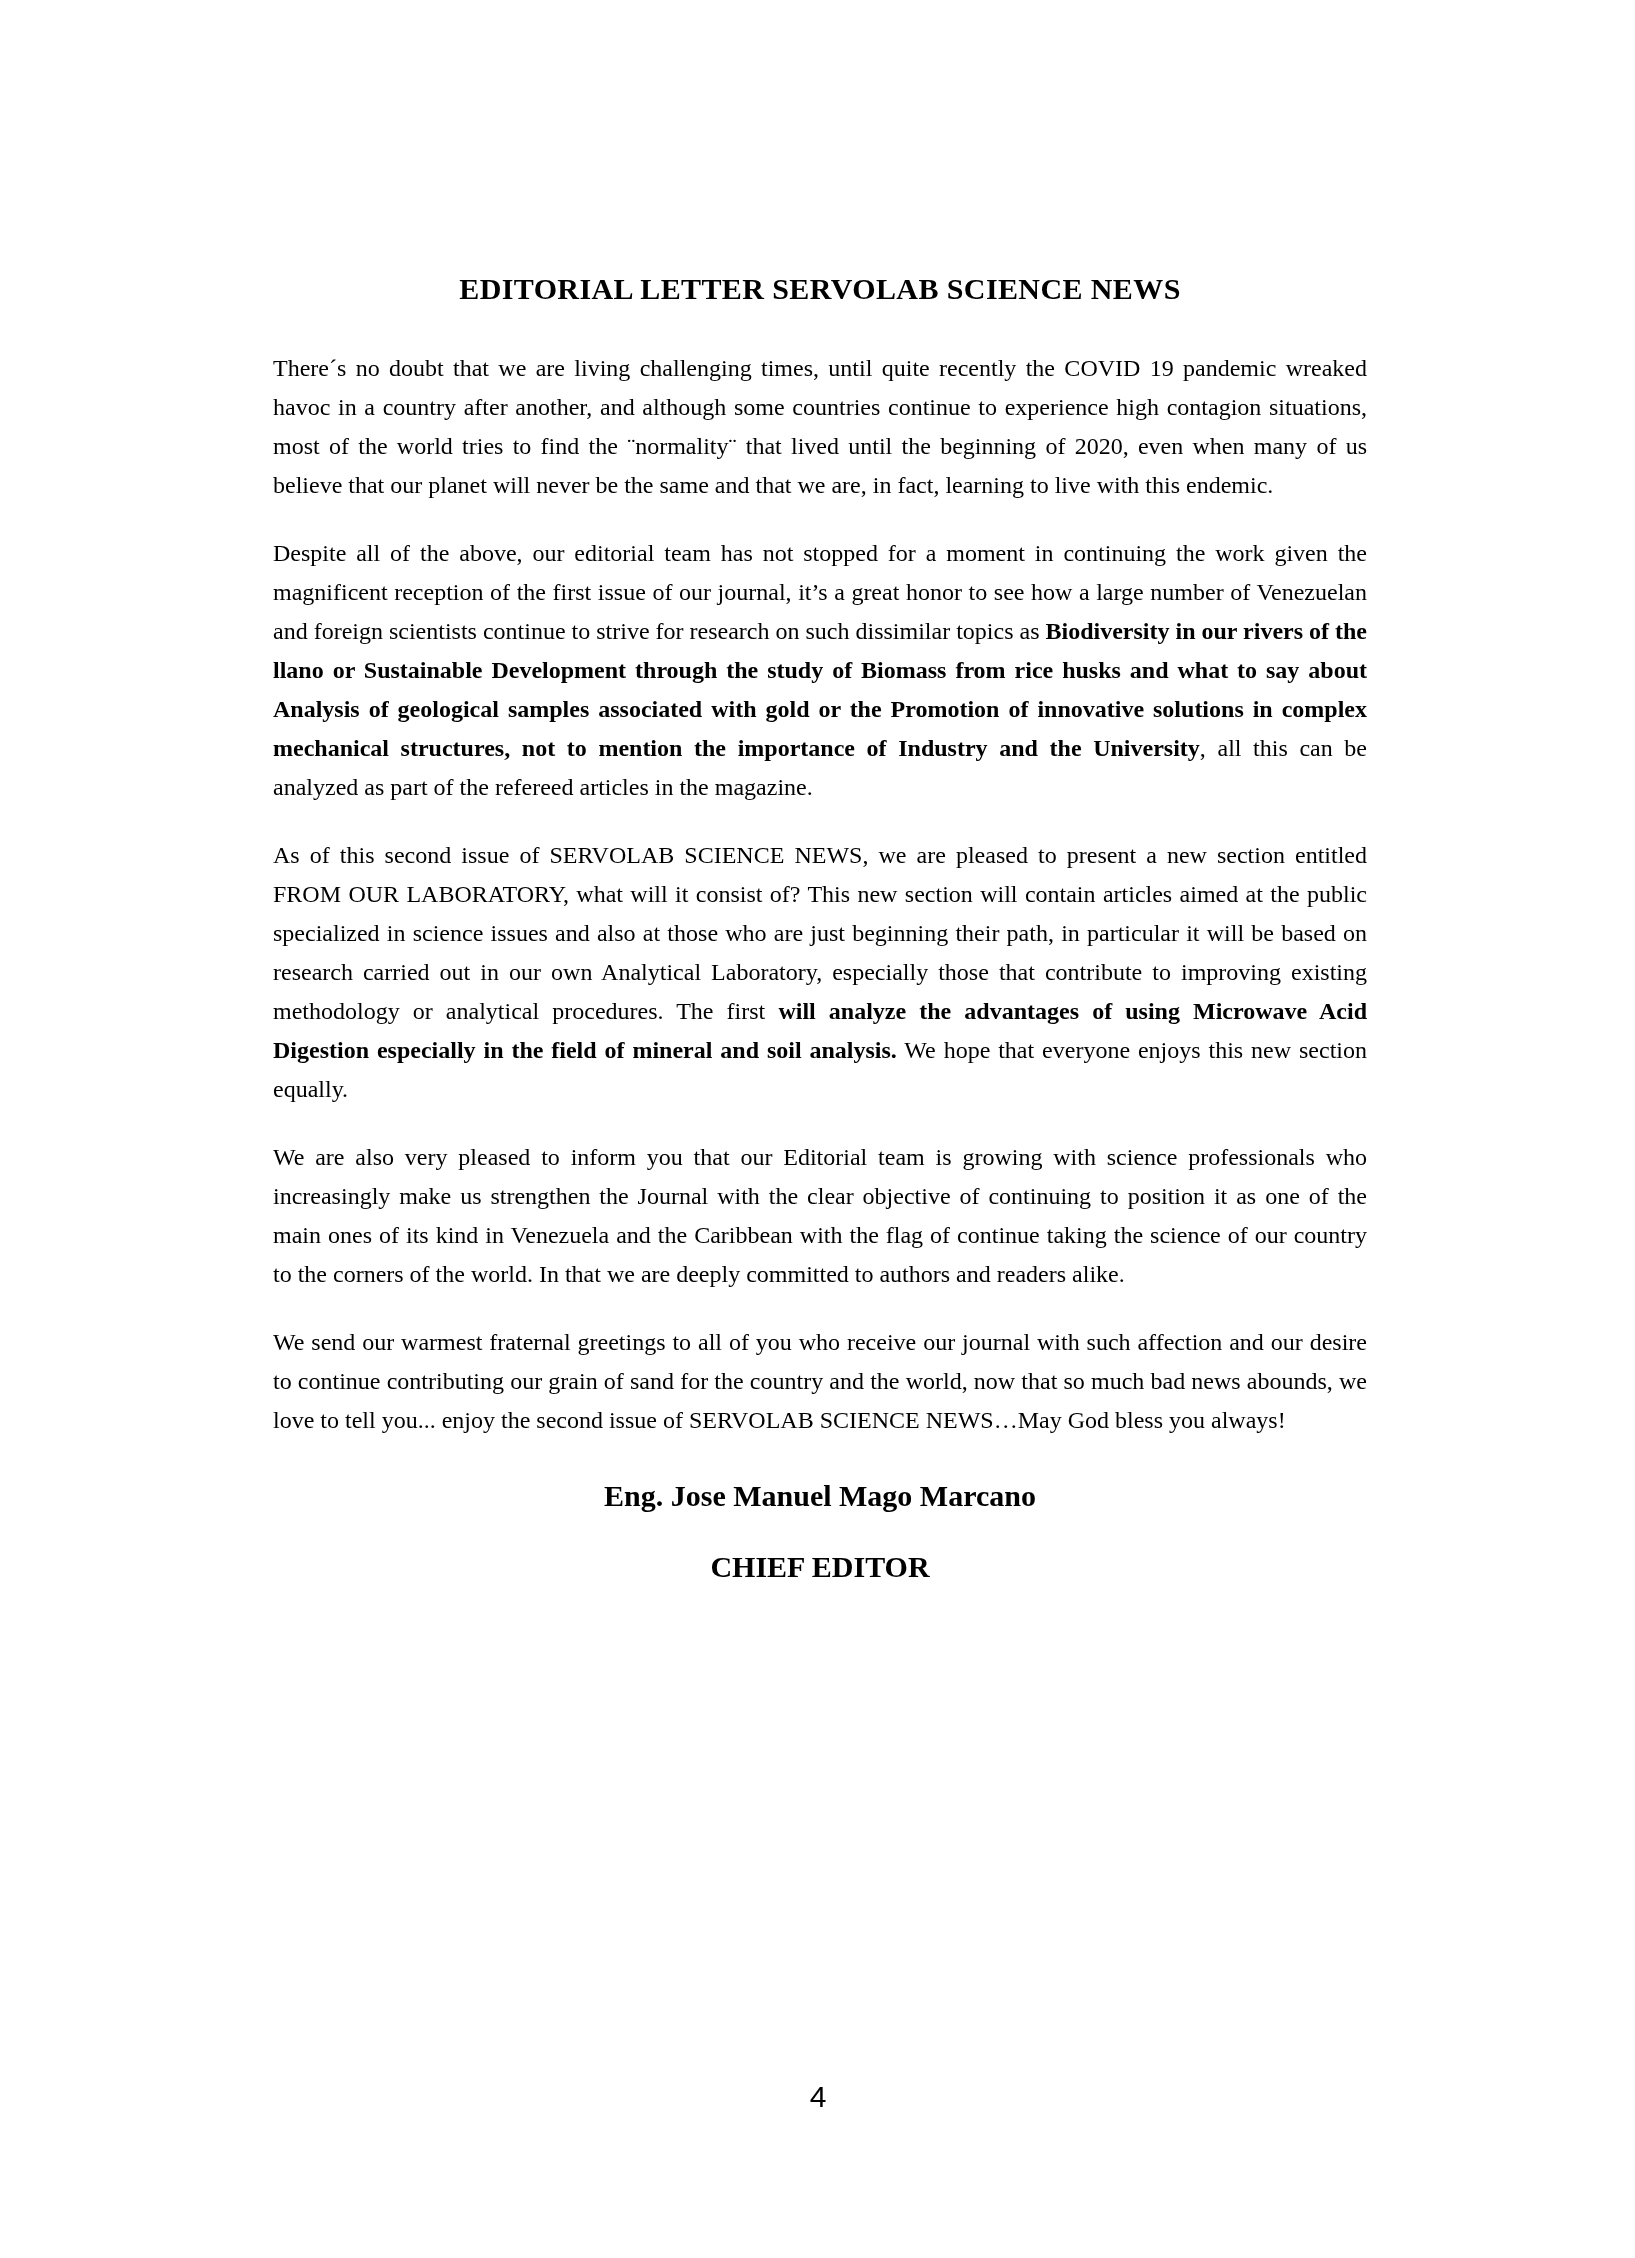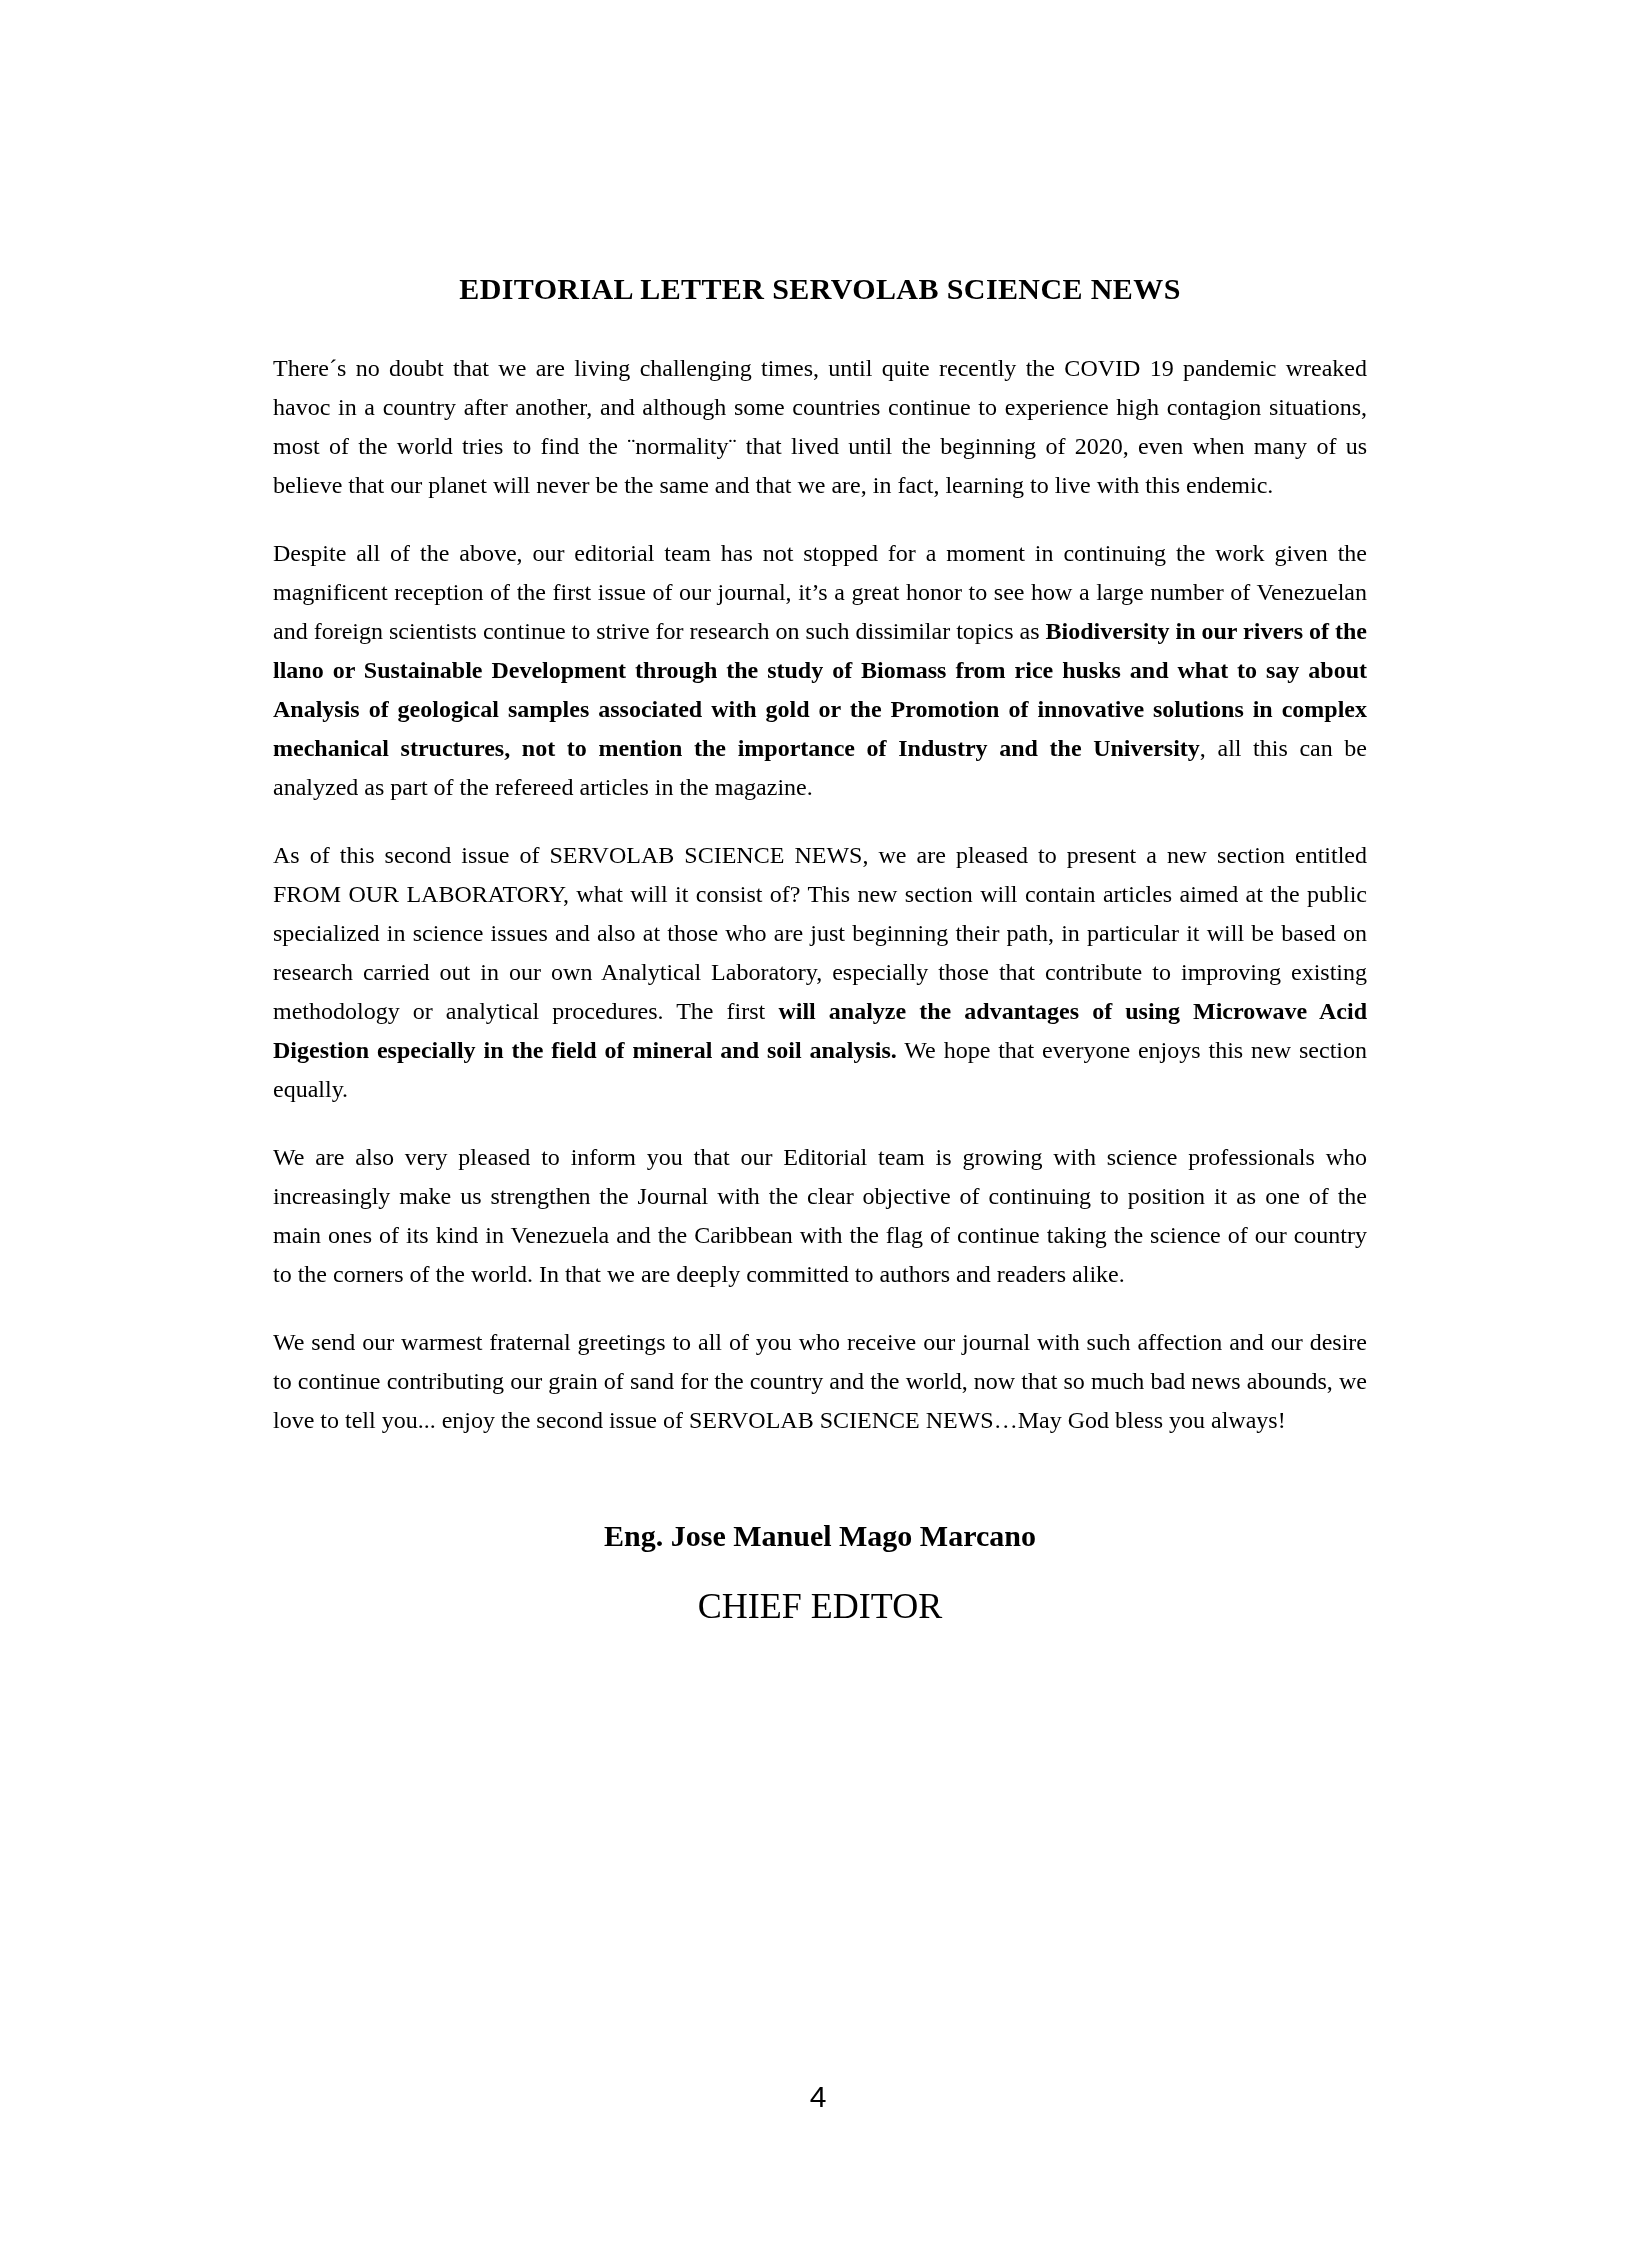--- a/index.html
+++ b/index.html
@@ -34,33 +34,33 @@
   .content p {
     font-size: 24px;
     line-height: 39px;
     text-align: justify;
     margin-bottom: 29px;
   }
   .content p span.bold {
     font-weight: bold;
   }
   .signature {
-    margin-top: 76px;
+    margin-top: 36px;
     text-align: center;
   }
   .signature-name {
     font-size: 30px;
     line-height: 39px;
     font-weight: bold;
   }
   .signature-role {
     margin-top: 32px;
-    font-size: 36px;
+    font-size: 30px;
     line-height: 39px;
-    font-weight: normal;
+    font-weight: bold;
   }
   .page-number {
     position: absolute;
     top: 2079px;
     left: 0;
     width: 1636px;
     text-align: center;
     font-family: "Liberation Sans", "DejaVu Sans", sans-serif;
     font-size: 30px;
     line-height: 35px;

